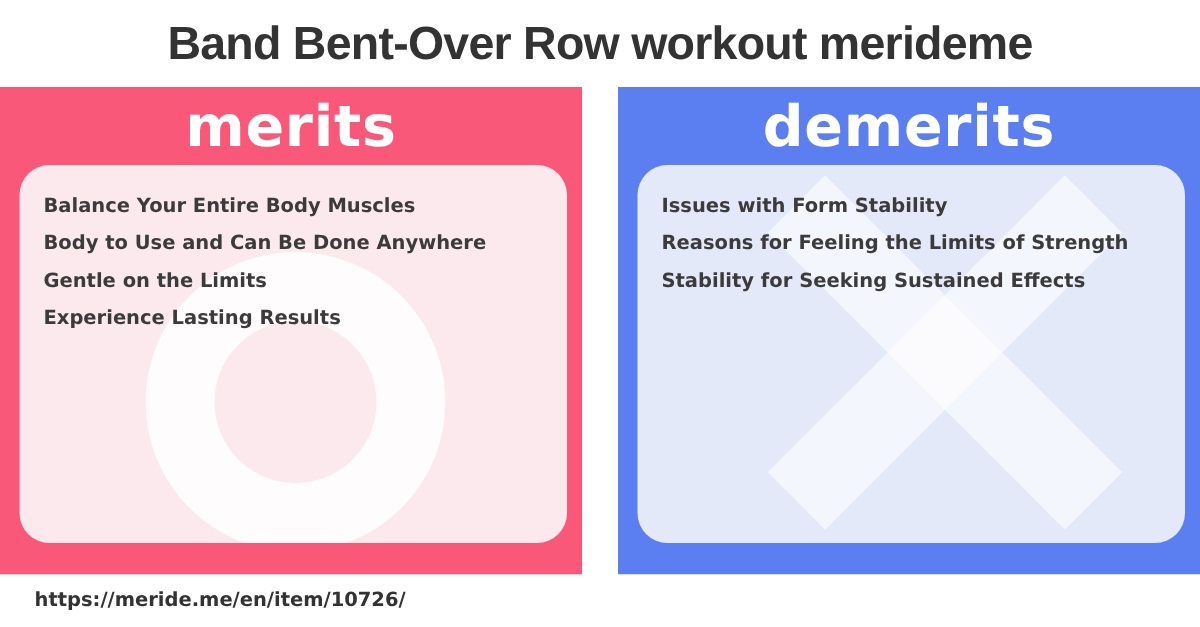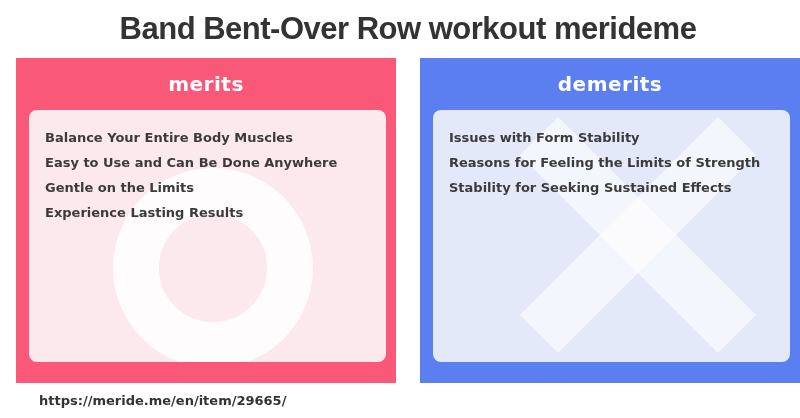--- a/index.html
+++ b/index.html
@@ -9,45 +9,45 @@
     --demerit-card:#E4E9FA;
     --title-ink:#333333;
     --list-ink:#3B3B3B;
   }
   *{box-sizing:border-box;}
   html,body{margin:0;padding:0;}
   body{
     width:800px;height:418px;overflow:hidden;background:#ffffff;
     font-family:"DejaVu Sans", sans-serif;
   }
-  .page{width:800px;height:418px;display:flex;flex-direction:column;background:#ffffff;padding-left:16px;}
+  .page{width:800px;height:418px;display:flex;flex-direction:column;background:#ffffff;}
 
   
   .header{
     height:58px;flex:0 0 58px;display:flex;align-items:center;justify-content:center;
     background:#ffffff;
   }
   .page-title{
     margin:0;font-family:"Liberation Sans", sans-serif;font-weight:bold;
     font-size:31px;letter-spacing:-0.5px;color:var(--title-ink);
     white-space:nowrap;
   }
 
   
   .columns{flex:0 0 325px;height:325px;display:flex;}
   .panel{width:400px;height:325px;display:flex;flex-direction:column;}
   .panel.merit{background:var(--merit-accent);}
   .panel.demerit{background:var(--demerit-accent);margin-left:24px;}
   .panel-title{
     margin:0;height:52px;flex:0 0 52px;display:flex;align-items:center;justify-content:center;
-    font-size:20px;font-weight:bold;color:#ffffff;letter-spacing:0.5px;
+    font-size:38px;font-weight:bold;color:#ffffff;letter-spacing:0.5px;
   }
   .card{
     position:relative;margin:0 10px 21px 13px;height:252px;
-    border-radius:8px;overflow:hidden;
+    border-radius:20px;overflow:hidden;
   }
   .merit .card{background:var(--merit-card);}
   .demerit .card{background:var(--demerit-card);}
 
   
   .mark{position:absolute;pointer-events:none;}
   .o-mark{
     left:84px;top:58px;width:200px;height:200px;border-radius:50%;
     border:46px solid rgba(255,255,255,0.85);
   }
@@ -85,21 +85,21 @@
   </header>
 
   <main class="columns">
 
     <section class="panel merit">
       <h2 class="panel-title">merits</h2>
       <div class="card">
         <div class="mark o-mark"></div>
         <ul class="list">
           <li>Balance Your Entire Body Muscles</li>
-          <li>Easy to Use and Can Be Done Anywhere</li>
+          <li>Body to Use and Can Be Done Anywhere</li>
           <li>Gentle on the Limits</li>
           <li>Experience Lasting Results</li>
         </ul>
       </div>
     </section>
 
     <section class="panel demerit">
       <h2 class="panel-title">demerits</h2>
       <div class="card">
         <div class="mark x-mark">
@@ -110,16 +110,16 @@
           <li>Issues with Form Stability</li>
           <li>Reasons for Feeling the Limits of Strength</li>
           <li>Stability for Seeking Sustained Effects</li>
         </ul>
       </div>
     </section>
 
   </main>
 
   <footer class="footer">
-    <span>https://meride.me/en/item/29665/</span>
+    <span>https://meride.me/en/item/10726/</span>
   </footer>
 
 </div>
 
 </body></html>

